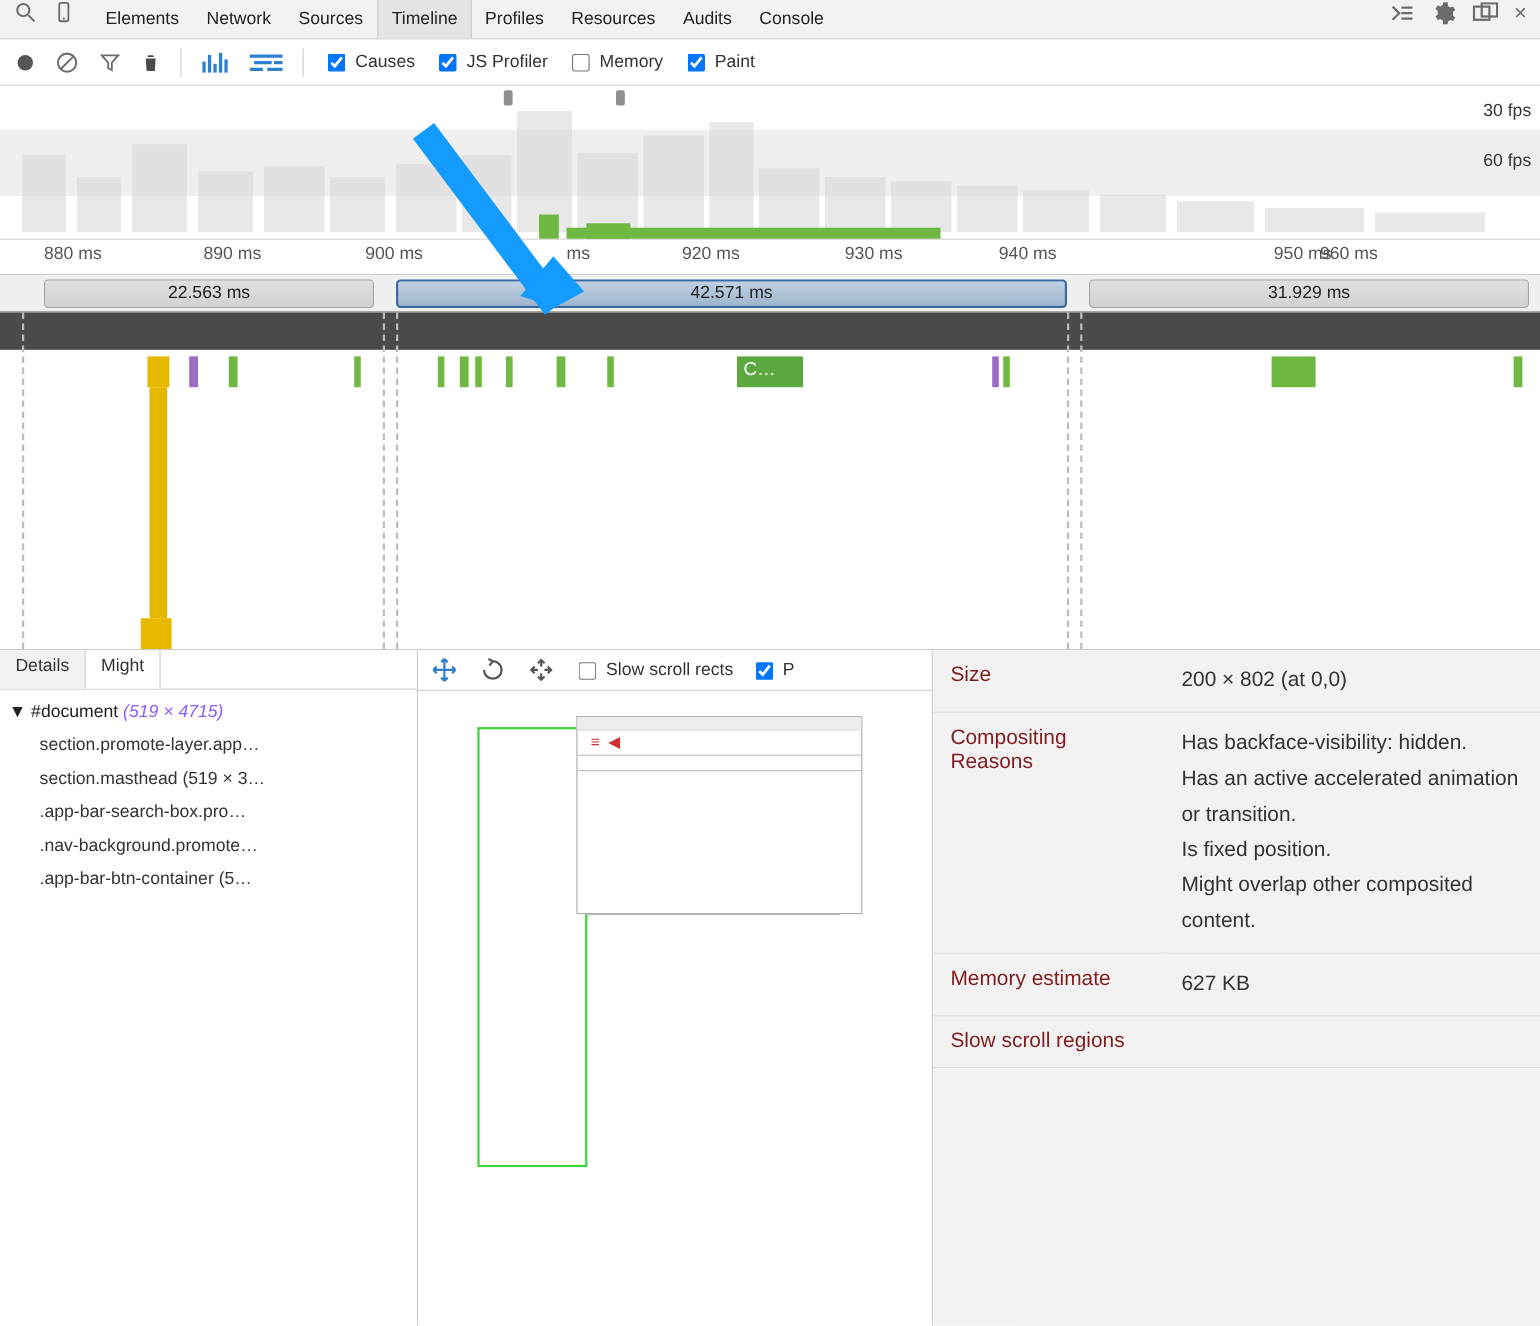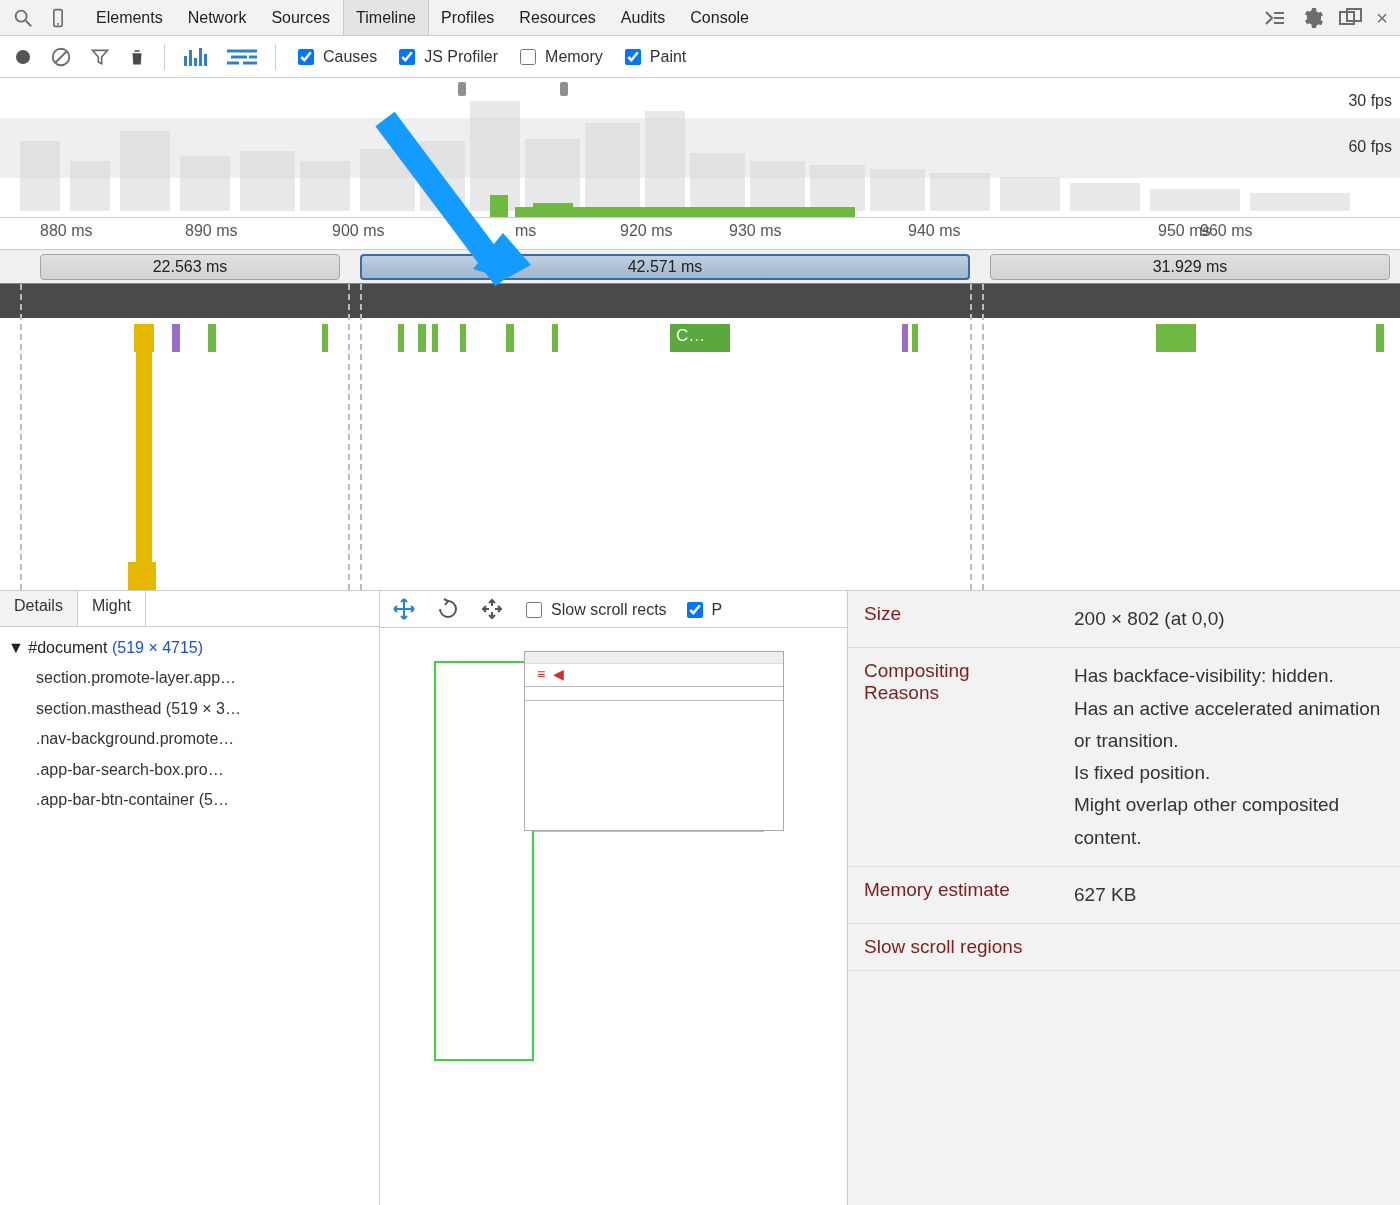--- a/index.html
+++ b/index.html
@@ -17,21 +17,21 @@
     --framefill:#c9c9c9;
     --framesel:#9fb6cc;
     --frameborder:#3a6aa3;
   }
   *{box-sizing:border-box;font-family:"Helvetica Neue",Helvetica,Arial,sans-serif;}
   body{margin:0;background:#fff;color:var(--text);width:1400px;height:1205px;overflow:hidden;font-size:16px;}
   svg{display:block;}
   .icon{color:#6c6c6c;}
 
   
-  .tabstrip{display:flex;align-items:center;height:36px;background:var(--bg);border-bottom:1px solid var(--border);}
+  .tabstrip{display:flex;align-items:flex-start;height:36px;background:var(--bg);border-bottom:1px solid var(--border);}
   .tabstrip .left,.tabstrip .right{display:flex;align-items:center;gap:14px;padding:0 12px;}
   .tabstrip .tabs{display:flex;align-items:stretch;height:100%;margin-left:4px;}
   .tabstrip .tab{display:flex;align-items:center;padding:0 12px;color:#222;border-right:1px solid transparent;cursor:default;}
   .tabstrip .tab.sel{background:var(--tabsel);border-left:1px solid var(--border);border-right:1px solid var(--border);}
   .tabstrip .sp{flex:1;}
 
   
   .toolbar{display:flex;align-items:center;height:42px;background:#fff;border-bottom:1px solid var(--border);gap:18px;padding:0 14px;}
   .toolbar .sep{width:1px;height:26px;background:var(--border);}
   .cbwrap{display:flex;align-items:center;gap:6px;}
@@ -72,21 +72,21 @@
   
   .bottom{display:flex;height:738px;border-top:1px solid var(--border);}
   .bottom .left{width:380px;border-right:1px solid var(--border);display:flex;flex-direction:column;}
   .bottom .mid{width:468px;border-right:1px solid var(--border);position:relative;}
   .bottom .right{flex:1;background:var(--bg);}
   .subtabs{display:flex;border-bottom:1px solid var(--border);height:36px;}
   .subtabs .stab{padding:6px 14px;border-right:1px solid var(--border);background:var(--bg);}
   .subtabs .stab.sel{background:#fff;}
   .treewrap{padding:6px 8px;line-height:1.9;}
   .treeroot{color:#222;}
-  .dim{color:#1d4ed8;}
+  .dim{color:#8b5cf6;font-style:italic;}
   .treechild{padding-left:28px;}
 
   
   .midbar{display:flex;align-items:flex-end;gap:16px;padding:6px 10px;border-bottom:1px solid var(--border);}
   .midbar .micon{width:28px;display:flex;justify-content:center;}
   .mini{position:absolute;left:24px;top:60px;width:350px;height:540px;}
   .mini .gbox{position:absolute;border:2px solid #3fd23f;}
   .mini .win{position:absolute;border:1px solid #aaa;background:#fff;}
   .mini .winchrome{height:12px;background:#eee;border-bottom:1px solid #ddd;}
   .mini .redicon{position:absolute;color:#d03030;font-size:14px;top:14px;left:12px;}
@@ -247,21 +247,21 @@
     <div class="greenbar" style="left:533px;width:40px;height:14px;"></div>
   </div>
 </div>
 
 <div class="ruler">
   <span class="tick" style="left:40px;">880 ms</span>
   <span class="tick" style="left:185px;">890 ms</span>
   <span class="tick" style="left:332px;">900 ms</span>
   <span class="tick" style="left:515px;">ms</span>
   <span class="tick" style="left:620px;">920 ms</span>
-  <span class="tick" style="left:729px;">930 ms</span>
+  <span class="tick" style="left:768px;">930 ms</span>
   <span class="tick" style="left:908px;">940 ms</span>
   <span class="tick" style="left:1135px;margin-left:23px;">950 ms</span>
   <span class="tick" style="left:1200px;">960 ms</span>
 </div>
 
 <div class="frames">
   <div class="frame" style="left:40px;width:300px;">
       <span>22.563 ms</span>
     </div>
   <div class="frame sel" style="left:360px;width:610px;">
@@ -311,22 +311,22 @@
 
   <div class="left">
     <div class="subtabs">
       <div class="stab">Details</div>
       <div class="stab sel">Might</div>
     </div>
     <div class="treewrap">
       <div class="treeroot">▼ <span>#document</span> <span class="dim">(519 × 4715)</span></div>
       <div class="treechild">section.promote-layer.app…</div>
       <div class="treechild">section.masthead (519 × 3…</div>
+      <div class="treechild">.app-bar-search-box.pro…</div>
       <div class="treechild">.nav-background.promote…</div>
-      <div class="treechild">.app-bar-search-box.pro…</div>
       <div class="treechild">.app-bar-btn-container (5…</div>
     </div>
   </div>
 
   <div class="mid">
     <div class="midbar">
       <span class="micon">
           <svg width="24" height="24" viewBox="0 0 24 24" fill="none" stroke="#2f7fd1" stroke-width="2">
             <path d="M12 2v20M2 12h20M12 2l-3 3M12 2l3 3M12 22l-3-3M12 22l3-3M2 12l3-3M2 12l3 3M22 12l-3-3M22 12l-3 3"></path>
           </svg>

